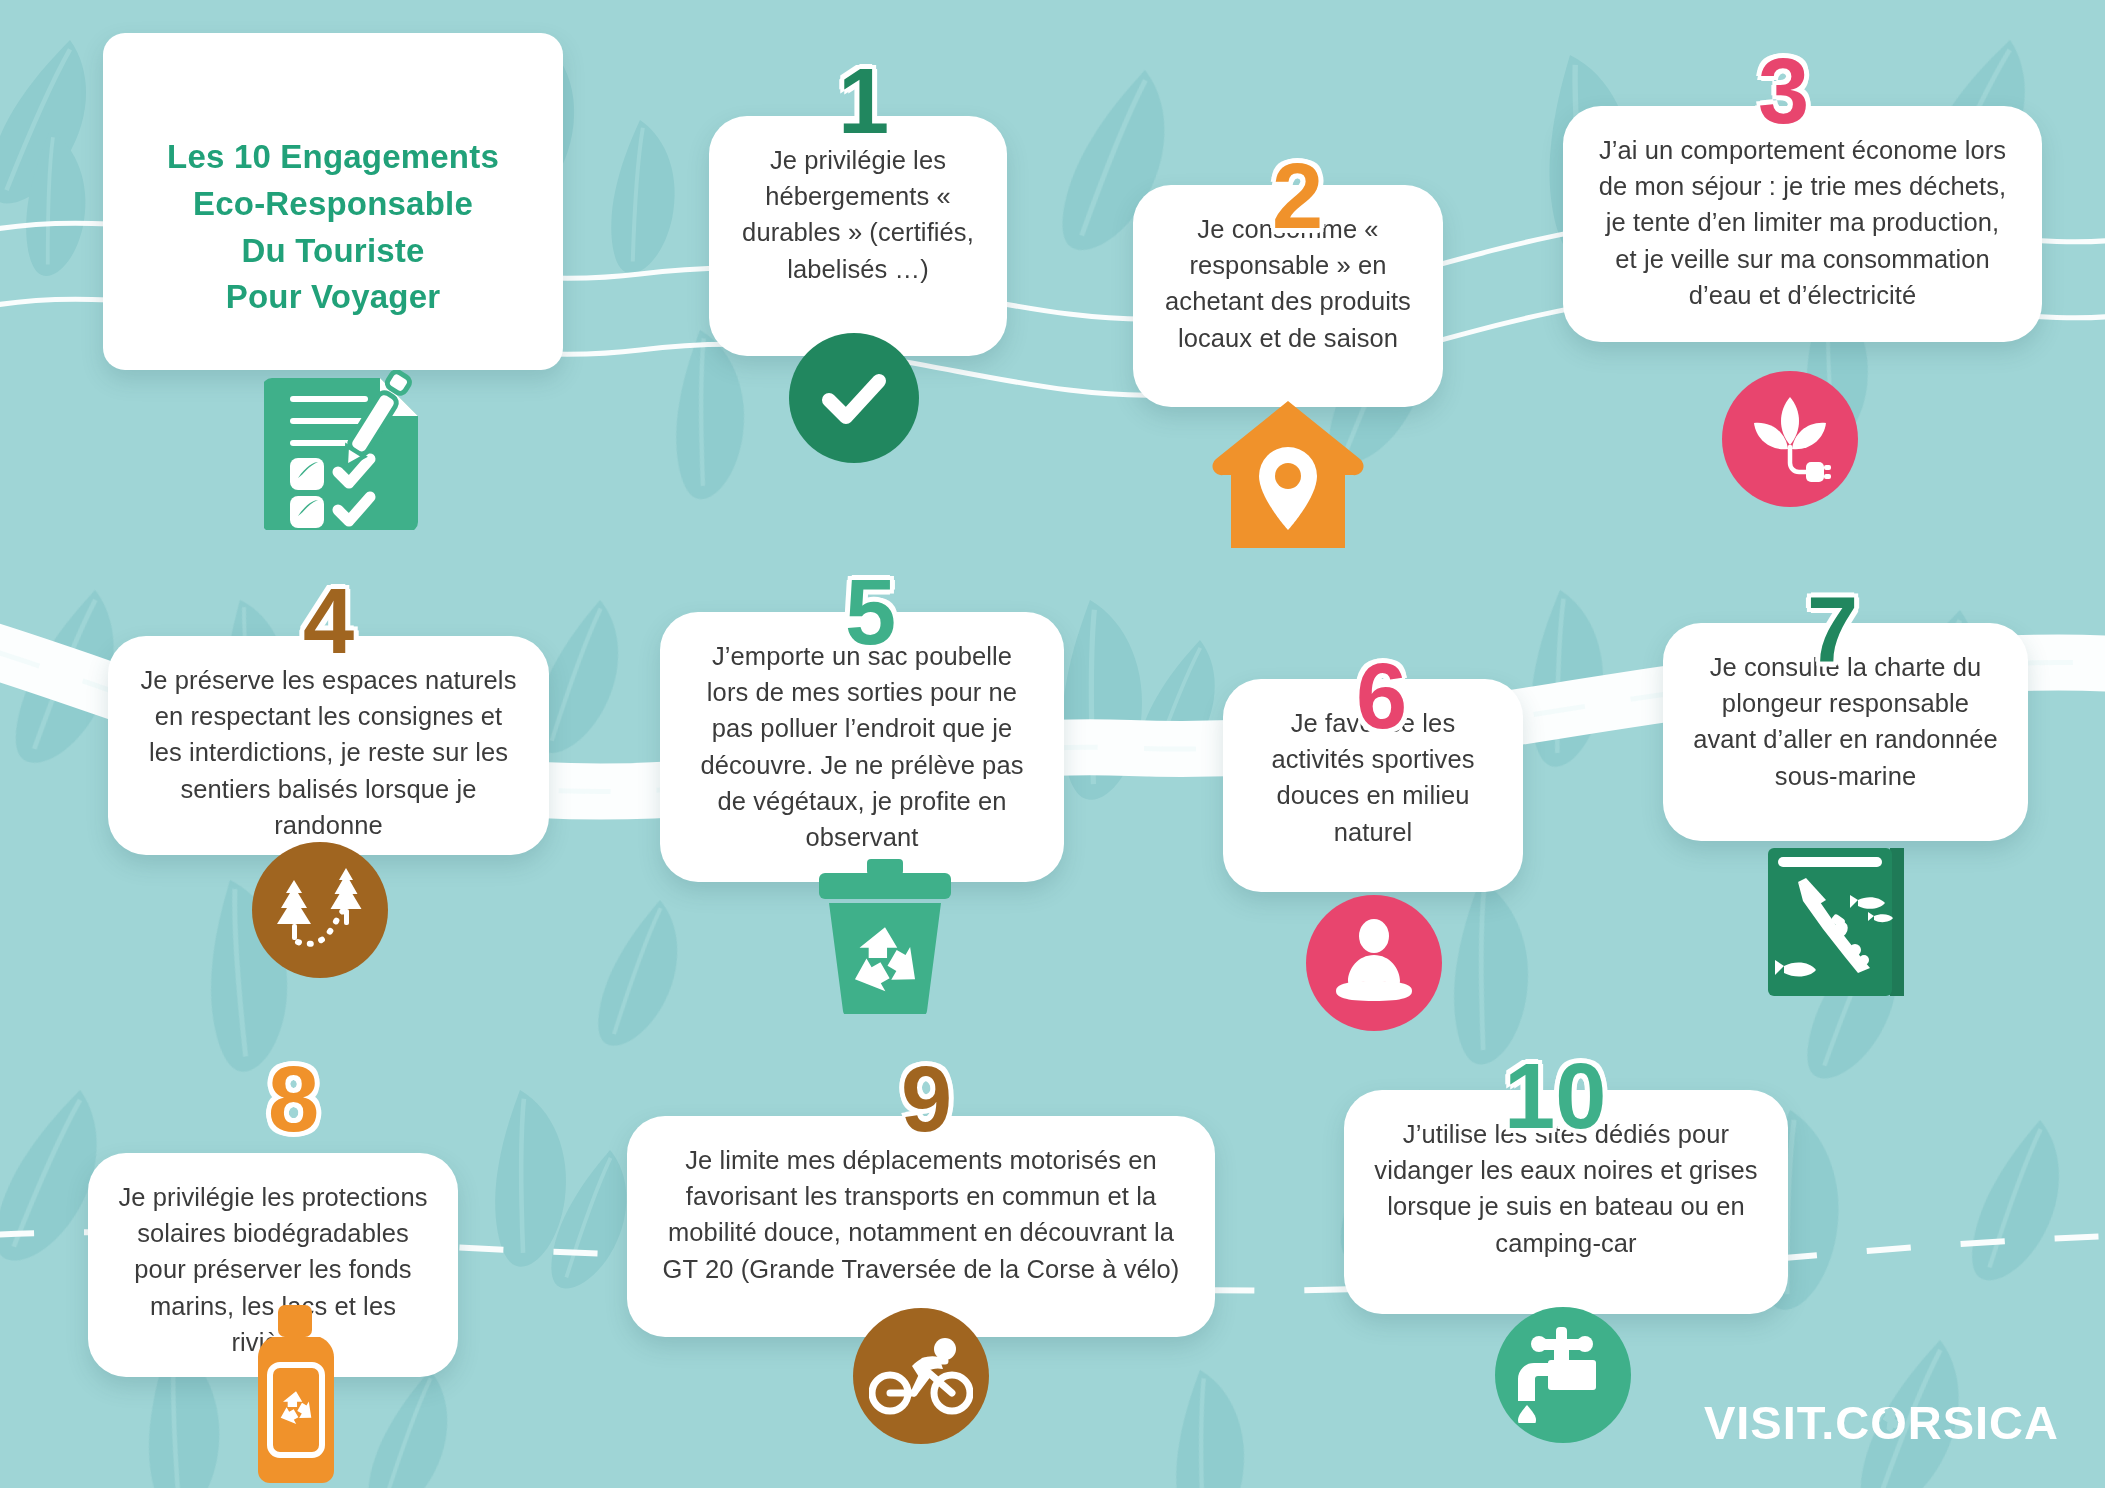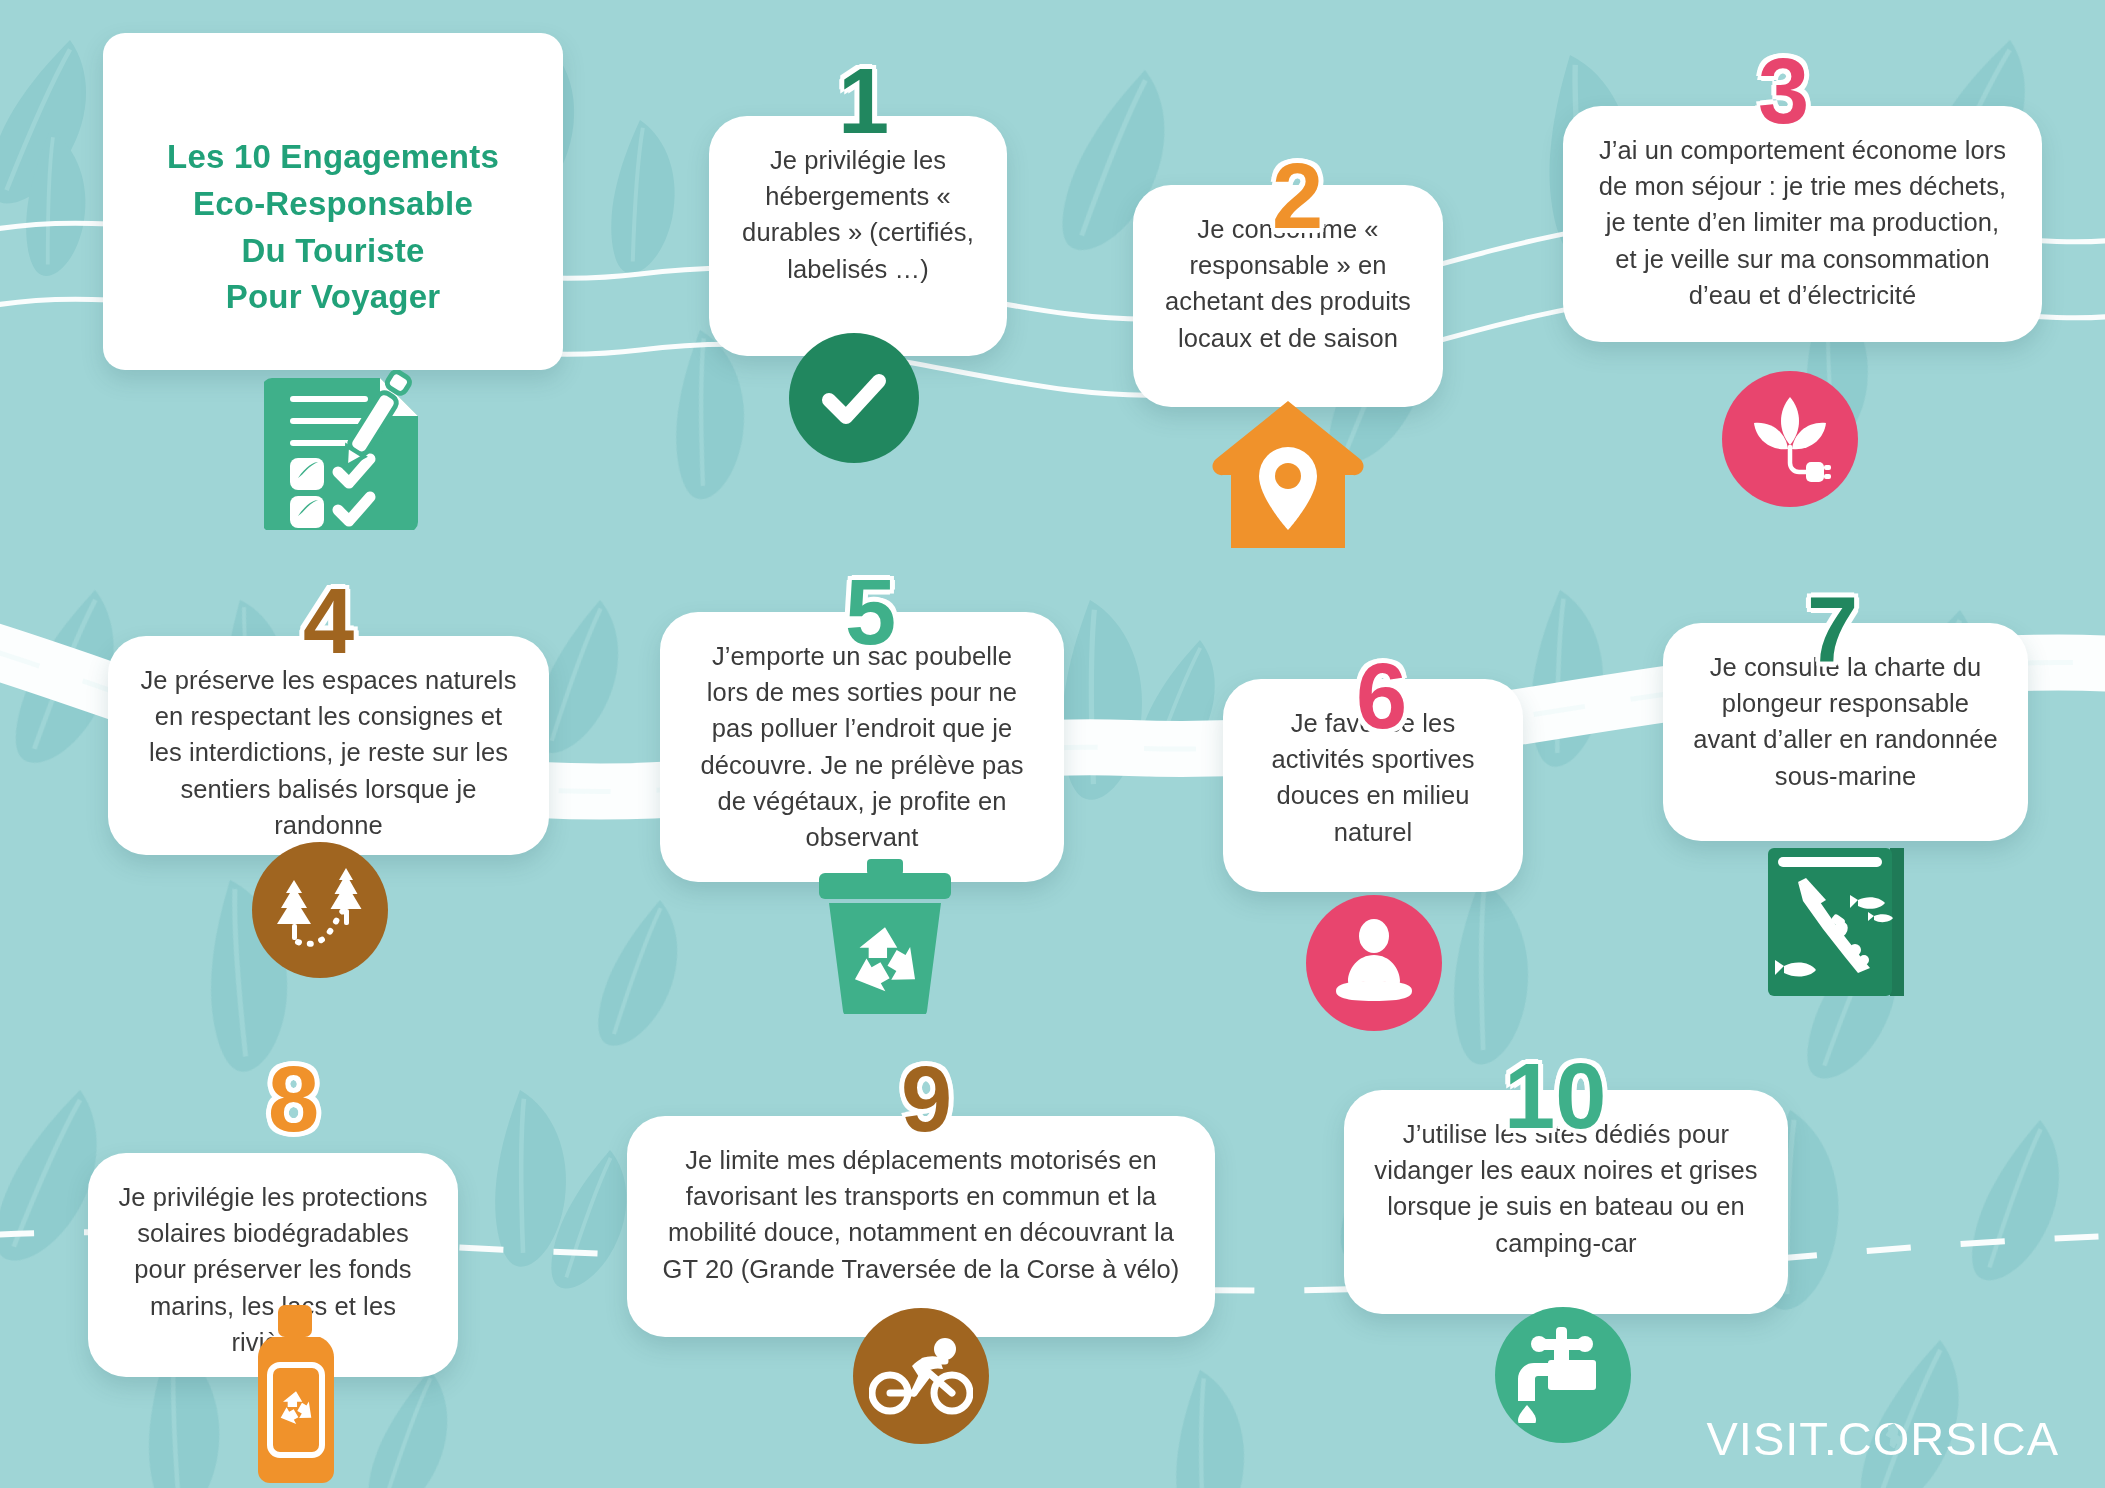--- a/index.html
+++ b/index.html
@@ -79,25 +79,25 @@
     display:flex;
     align-items:center;
     justify-content:center;
   }
   .badge svg { display:block; }
   .flat-icon { position:absolute; z-index:7; }
 
   
   #logo {
     position:absolute;
-    right:46px; bottom:22px;
+    right:46px; bottom:38px;
     z-index:9;
     color:#ffffff;
     font-size:47px;
-    font-weight:normal;
+    font-weight:bold;
     letter-spacing:1px;
     white-space:nowrap;
     display:flex;
     align-items:center;
   }
   #logo .logo-mark { position:relative; display:inline-block; }
   #logo .logo-mark svg { position:absolute; left:10px; top:12px; }
 </style>
 </head>
 <body>

